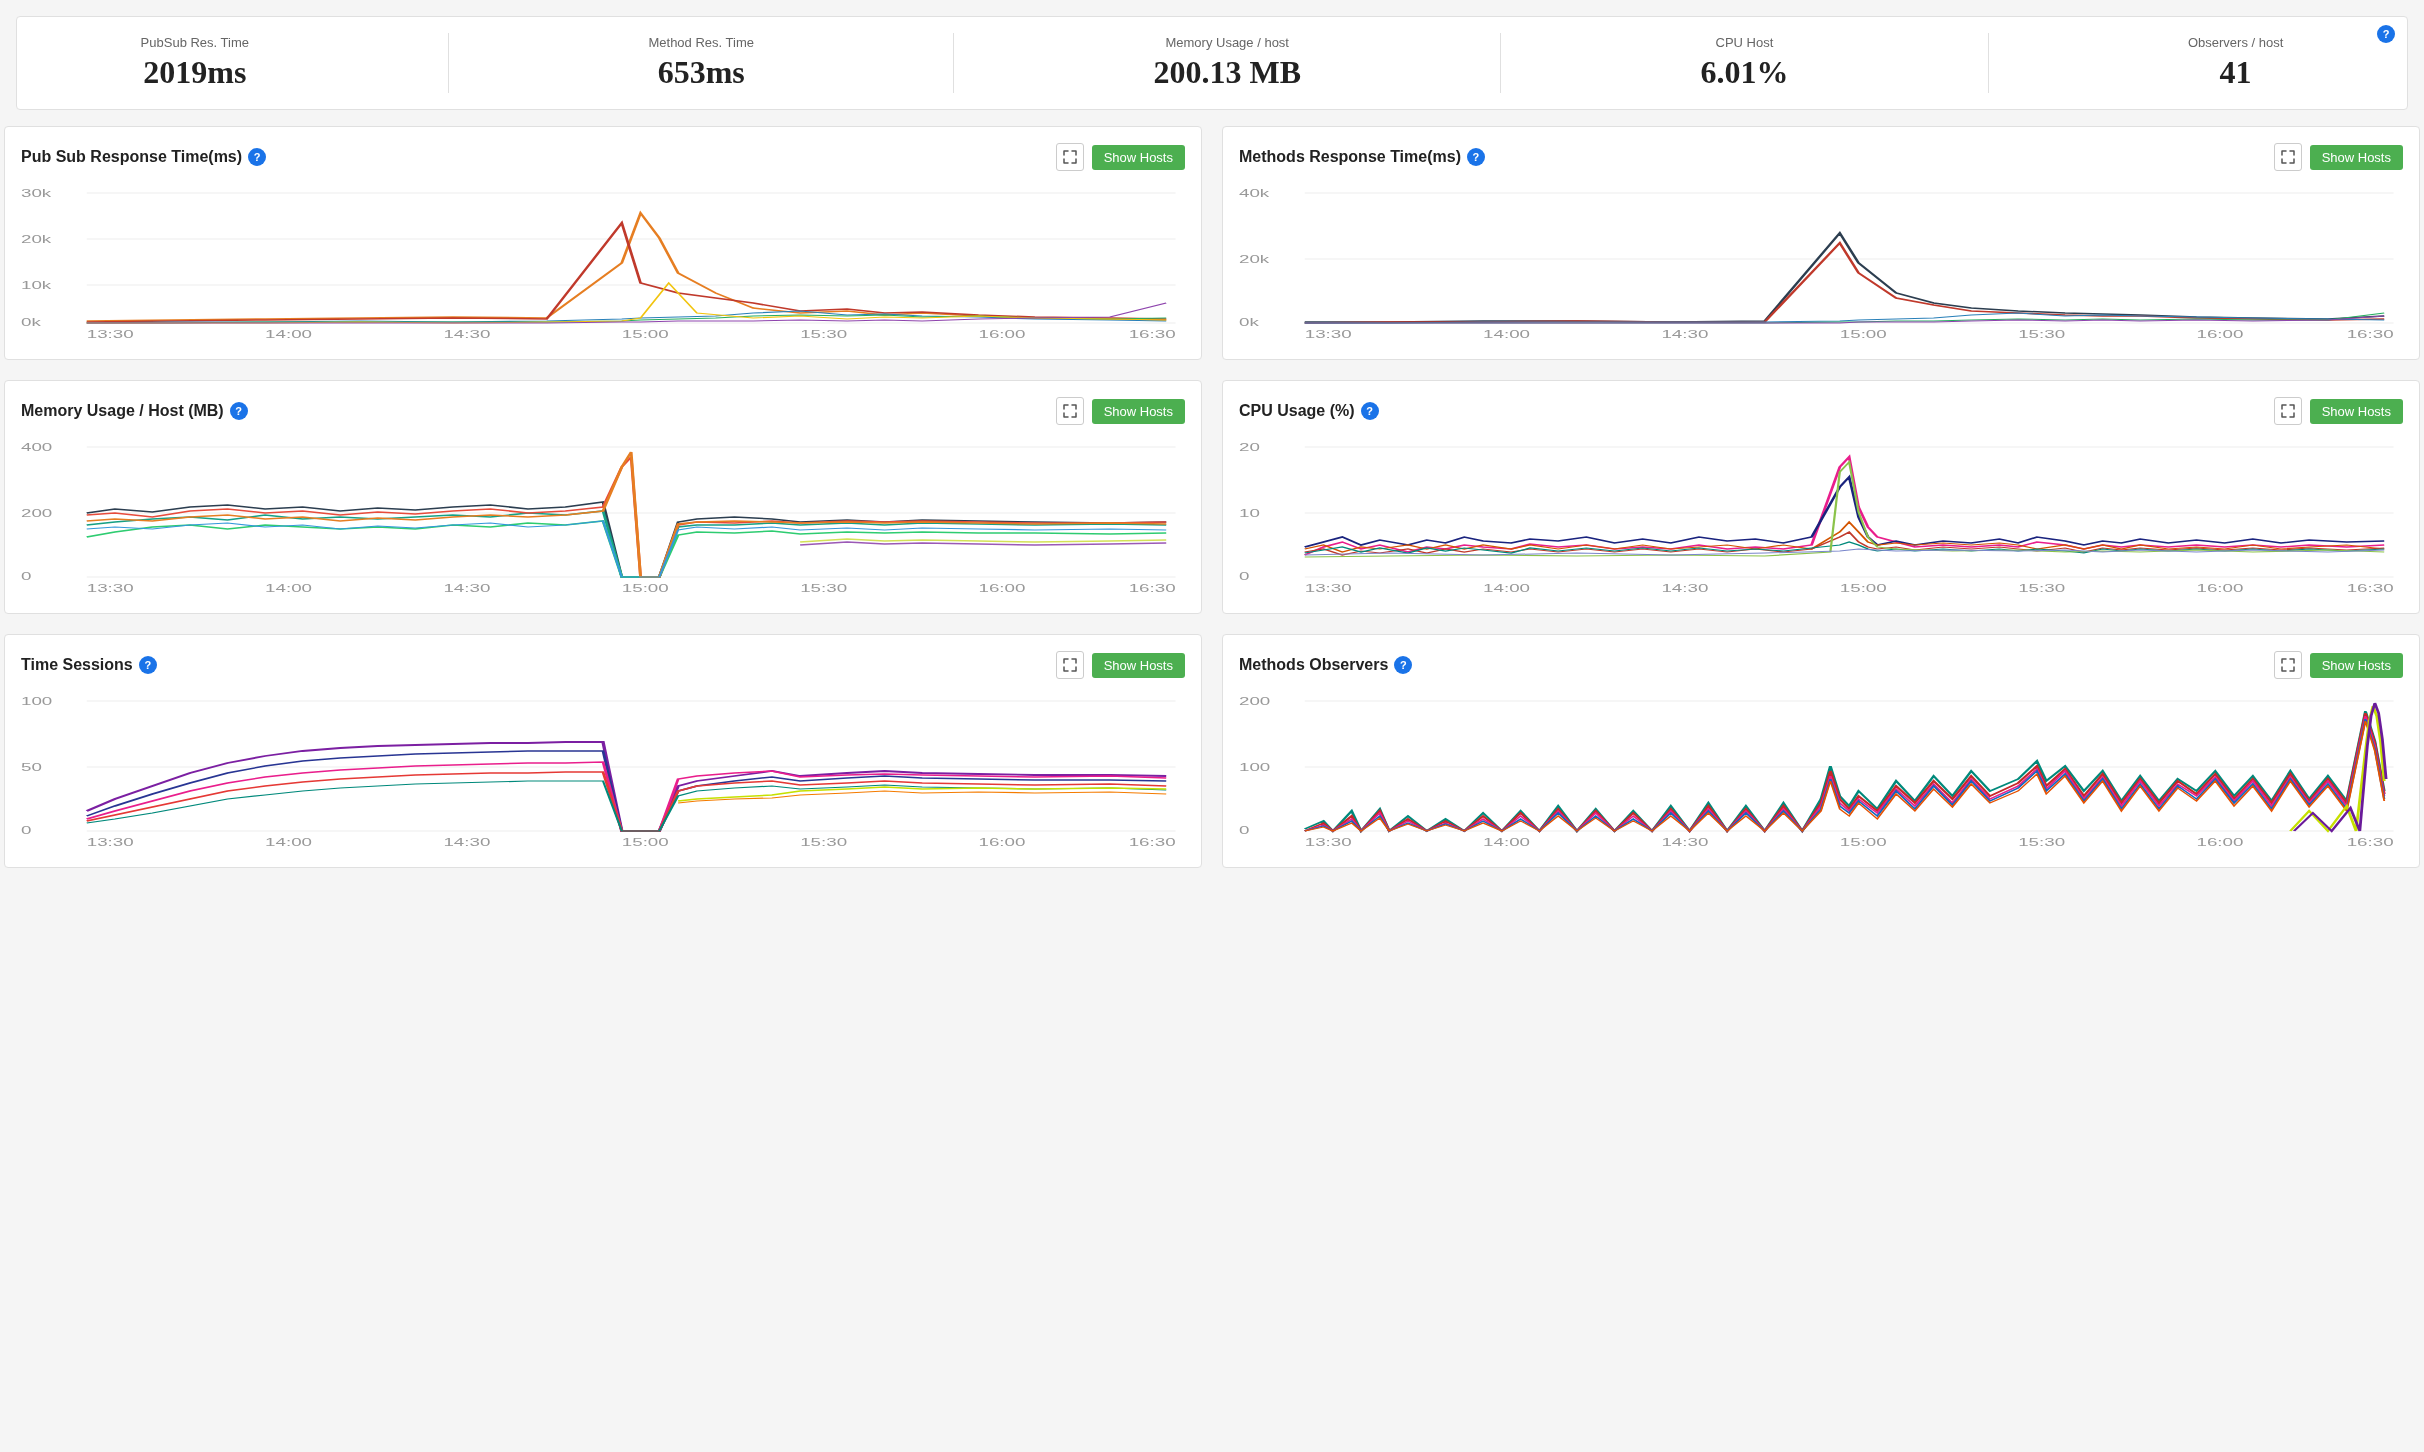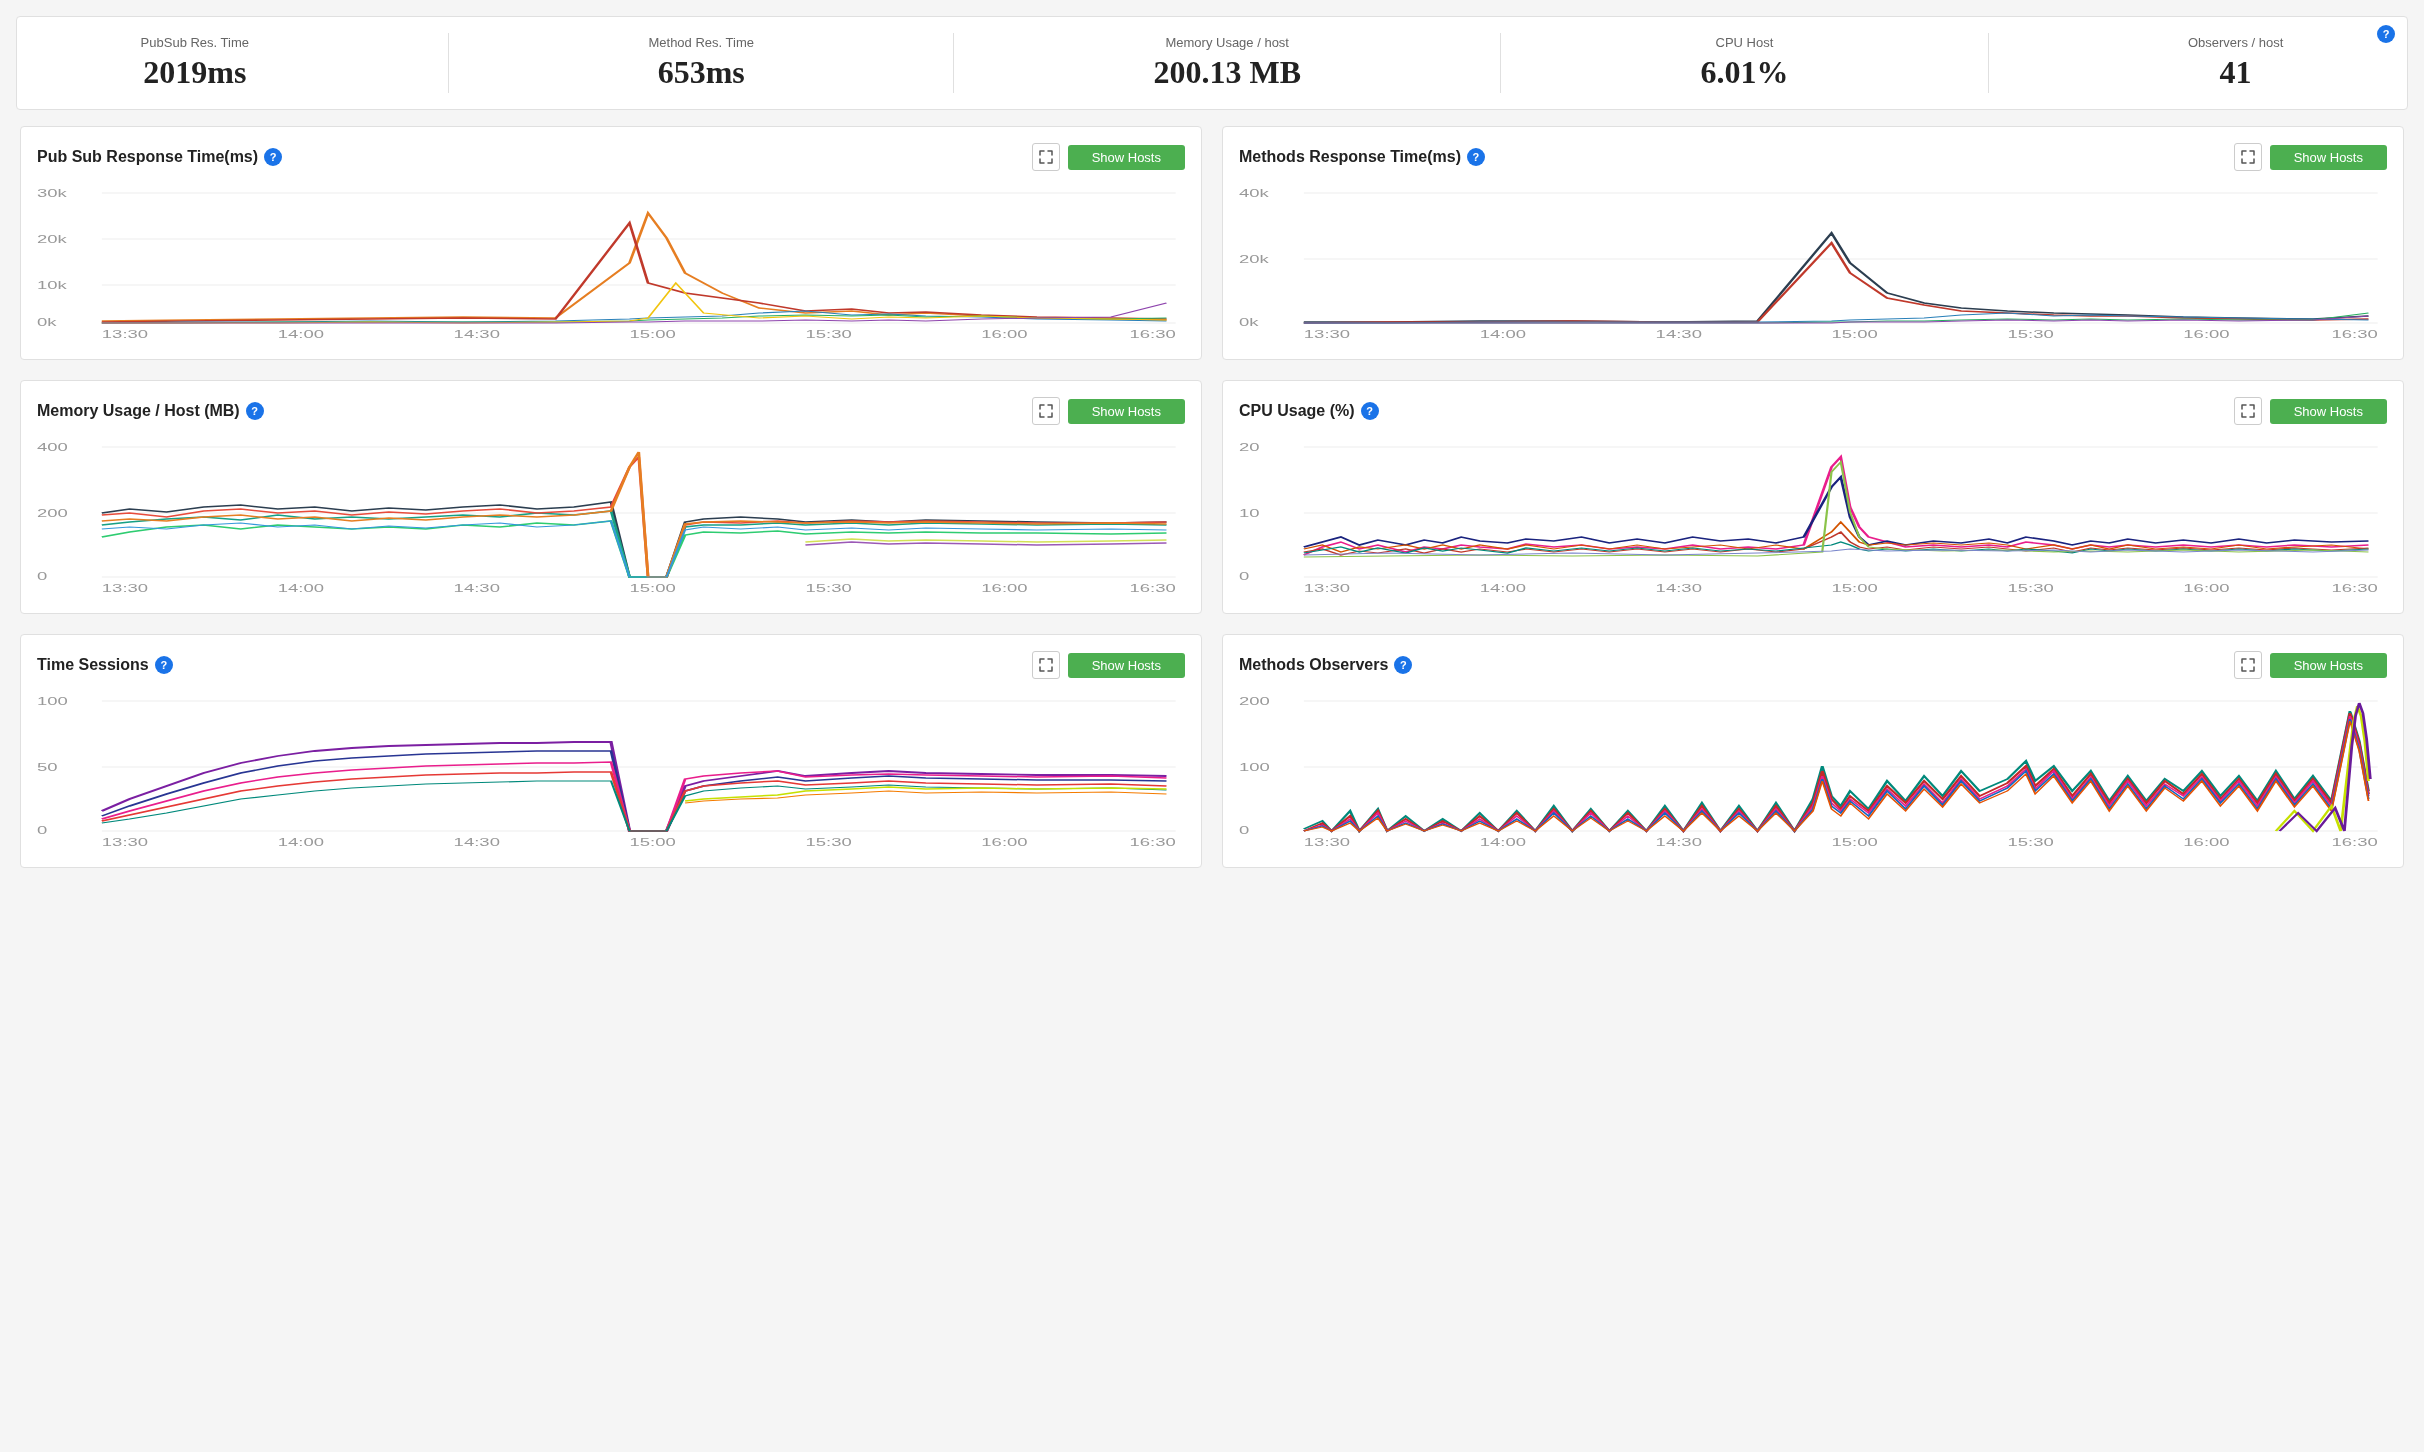--- a/index.html
+++ b/index.html
@@ -21,21 +21,21 @@
     .stat-value { font-size: 32px; font-weight: bold; color: #222; font-family: Liberation Serif, serif; }
     .stat-divider { width: 1px; height: 60px; background: #e0e0e0; }
     .help-icon-top-right {
       position: absolute; top: 8px; right: 12px;
       width: 18px; height: 18px; background: #1a73e8; border-radius: 50%;
       color: white; font-size: 11px; display: flex; align-items: center; justify-content: center;
       font-weight: bold; cursor: pointer;
     }
 
     .charts-container {
-      margin: 0 20px;
+      margin: 0 4px;
       display: grid;
       grid-template-columns: 1fr 1fr;
       gap: 20px;
     }
 
     .chart-panel {
       background: white;
       border: 1px solid #e0e0e0;
       border-radius: 4px;
       padding: 16px;
@@ -80,21 +80,21 @@
       cursor: pointer;
       display: flex; align-items: center; justify-content: center;
       width: 28px; height: 28px;
     }
 
     .show-hosts-btn {
       background: #4caf50;
       color: white;
       border: none;
       border-radius: 3px;
-      padding: 5px 24px;
+      padding: 5px 12px;
       font-size: 13px;
       cursor: pointer;
       white-space: nowrap;
     }
 
     .chart-area {
       position: relative;
       height: 160px;
     }
 

